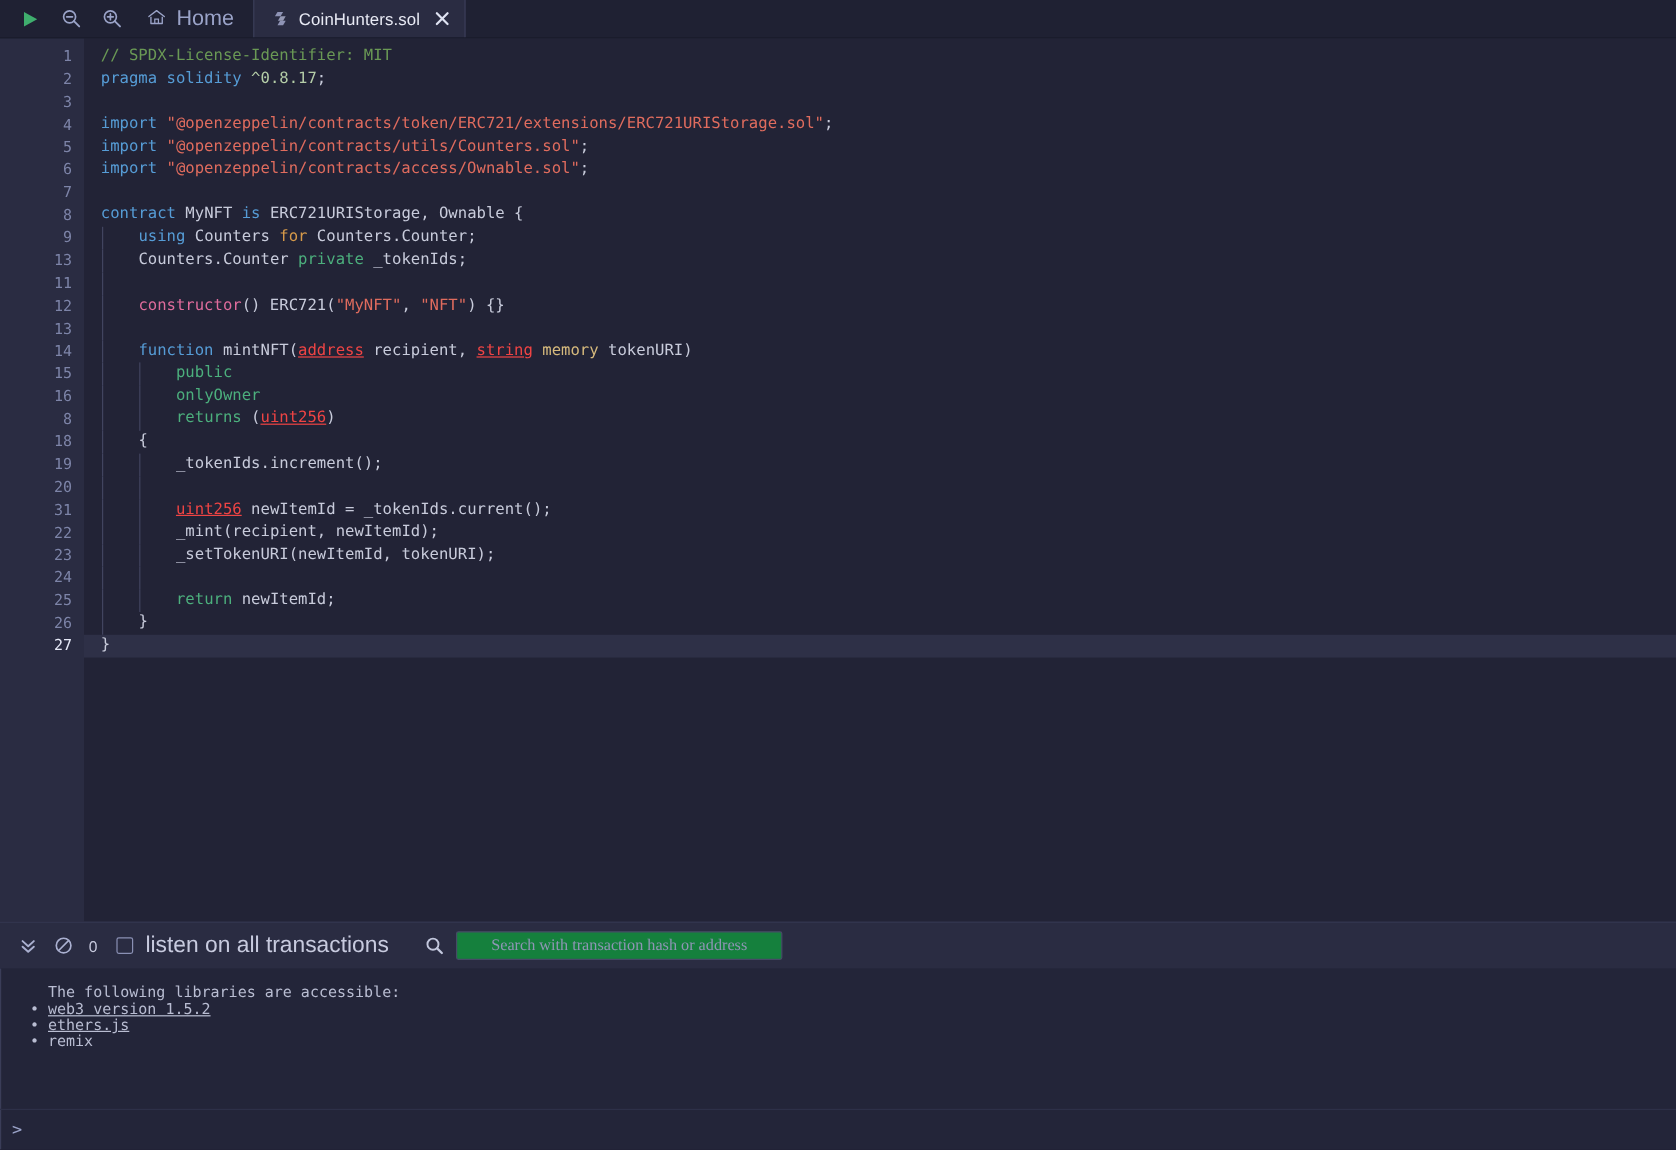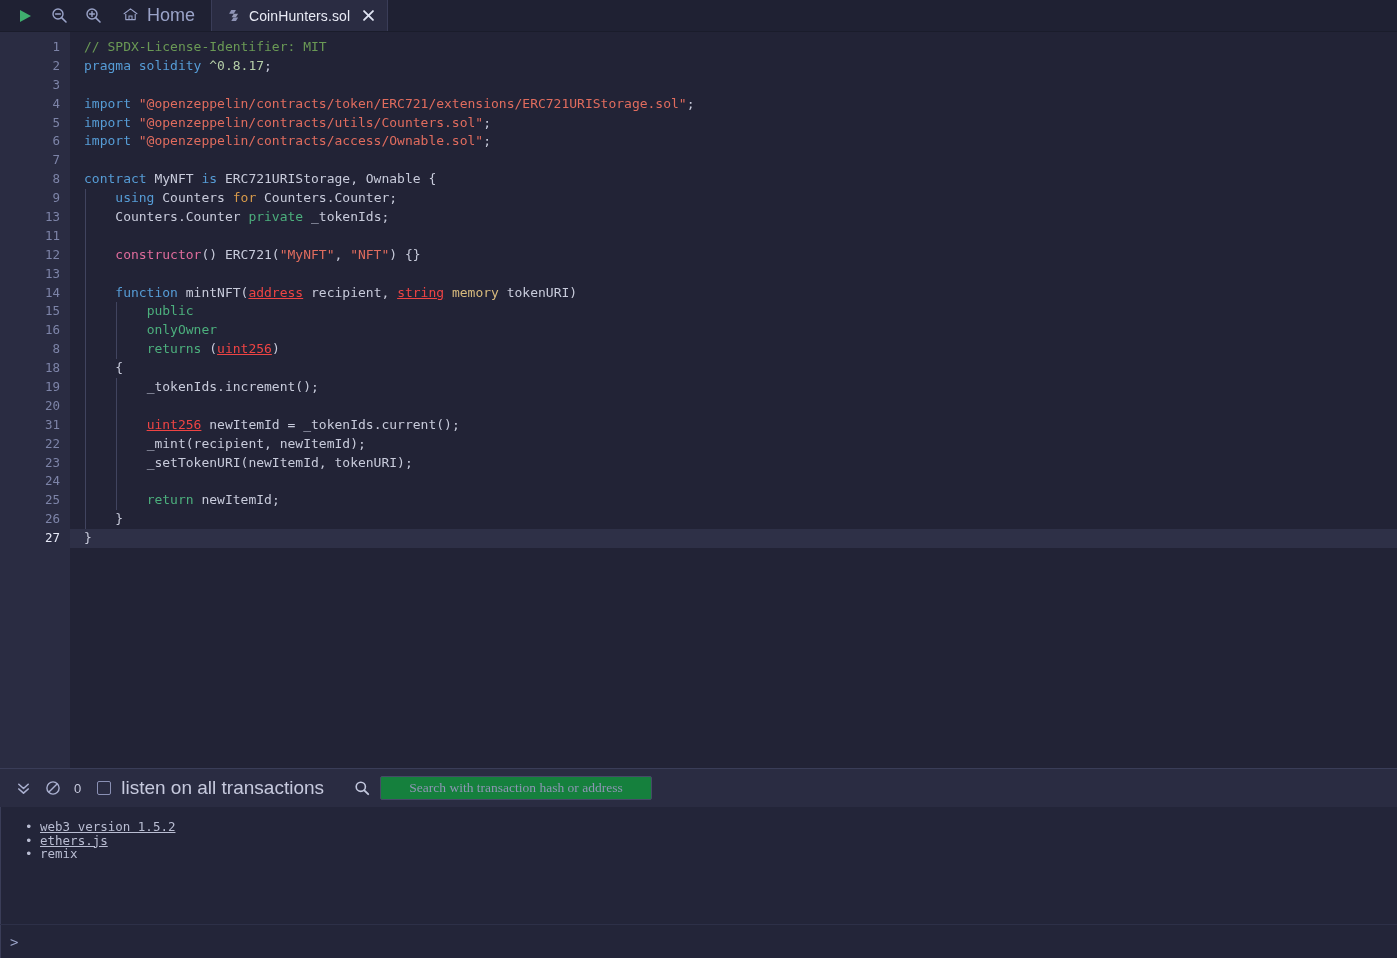--- a/index.html
+++ b/index.html
@@ -257,20 +257,21 @@
         </svg>
       </span>
       <input class="tt-input" type="text" placeholder="Search with transaction hash or address" style="">
     </div>
 
     <div class="term-sidebar-line"></div>
 
     <div class="term-body">
       <div class="term-clip">&nbsp;</div>
       <div class="tgap"></div>
+      <div class="tline">The following libraries are accessible:</div>
       <div id="term-list">
           <div class="tli"><span class="bullet">•</span><span class="tlink">web3 version 1.5.2</span></div>
           <div class="tli"><span class="bullet">•</span><span class="tlink">ethers.js</span></div>
           <div class="tli"><span class="bullet">•</span><span>remix</span></div>
         </div>
       <div class="tgap"></div>
     </div>
 
     <div class="term-prompt">
       <span class="chev">&gt;</span>

